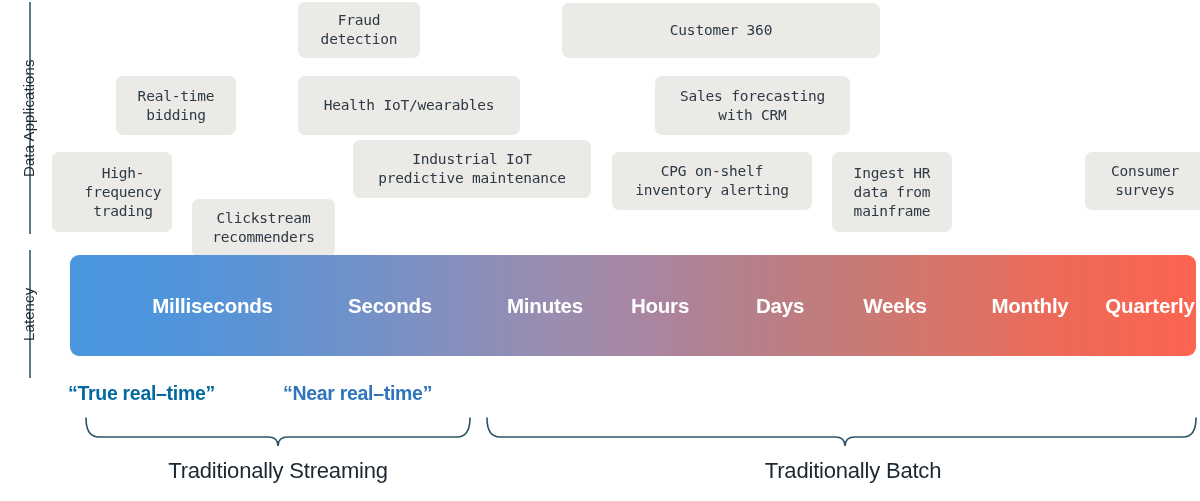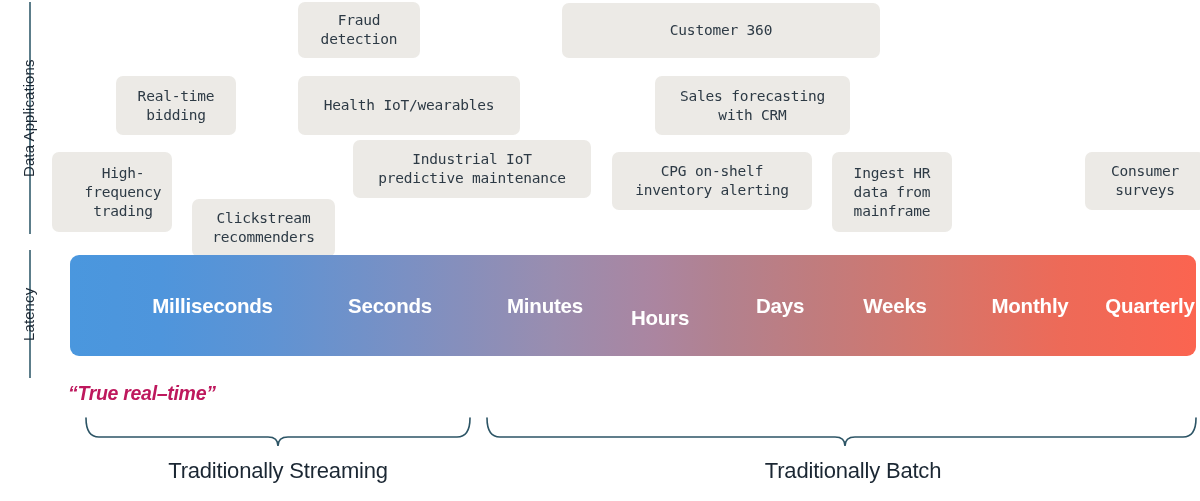--- a/index.html
+++ b/index.html
@@ -175,28 +175,29 @@
       <div class="app-box" style="left: 1085px; top: 152px; width: 120px; height: 58px;">
         <span>Consumer
 surveys</span>
       </div>
     </div>
 
   <div id="latency-bar">
       <div class="latency-tick" style="left: 45px; width: 195px;">Milliseconds</div>
       <div class="latency-tick" style="left: 240px; width: 160px;">Seconds</div>
       <div class="latency-tick" style="left: 400px; width: 150px;">Minutes</div>
-      <div class="latency-tick" style="left: 520px; width: 140px; margin-top: 12px;">Hours</div>
+      <div class="latency-tick" style="left: 520px; width: 140px;">Hours</div>
       <div class="latency-tick" style="left: 645px; width: 130px;">Days</div>
       <div class="latency-tick" style="left: 755px; width: 140px;">Weeks</div>
       <div class="latency-tick" style="left: 885px; width: 150px;">Monthly</div>
       <div class="latency-tick" style="left: 1000px; width: 160px;">Quarterly</div>
     </div>
 
-  <div class="phase-label" id="phase-0" style="left: 68px; top: 382px; color: #be185d; font-style: italic;">“True real–time”</div>
+  <div class="phase-label" id="phase-0" style="left: 68px; top: 382px; color: #0369a1;">“True real–time”</div>
+  <div class="phase-label" id="phase-1" style="left: 283px; top: 382px; color: rgb(46, 117, 190);">“Near real–time”</div>
 
   <svg class="bracket-svg" viewBox="0 0 1200 501" xmlns="http://www.w3.org/2000/svg">
 
     <path d="M 86,418 Q 86,437 99,437 L 268,437 Q 278,437 278,446 Q 278,437 288,437 L 457,437 Q 470,437 470,418" fill="none" stroke="#2c5465" stroke-width="1.6" stroke-linecap="round"></path>
 
     <path d="M 487,418 Q 487,437 500,437 L 835,437 Q 845,437 845,446 Q 845,437 855,437 L 1183,437 Q 1196,437 1196,418" fill="none" stroke="#2c5465" stroke-width="1.6" stroke-linecap="round"></path>
   </svg>
 
   <div class="group-label" id="group-0" style="left: 278px; top: 458px;">Traditionally Streaming</div>
   <div class="group-label" id="group-1" style="left: 853px; top: 458px;">Traditionally Batch</div>

